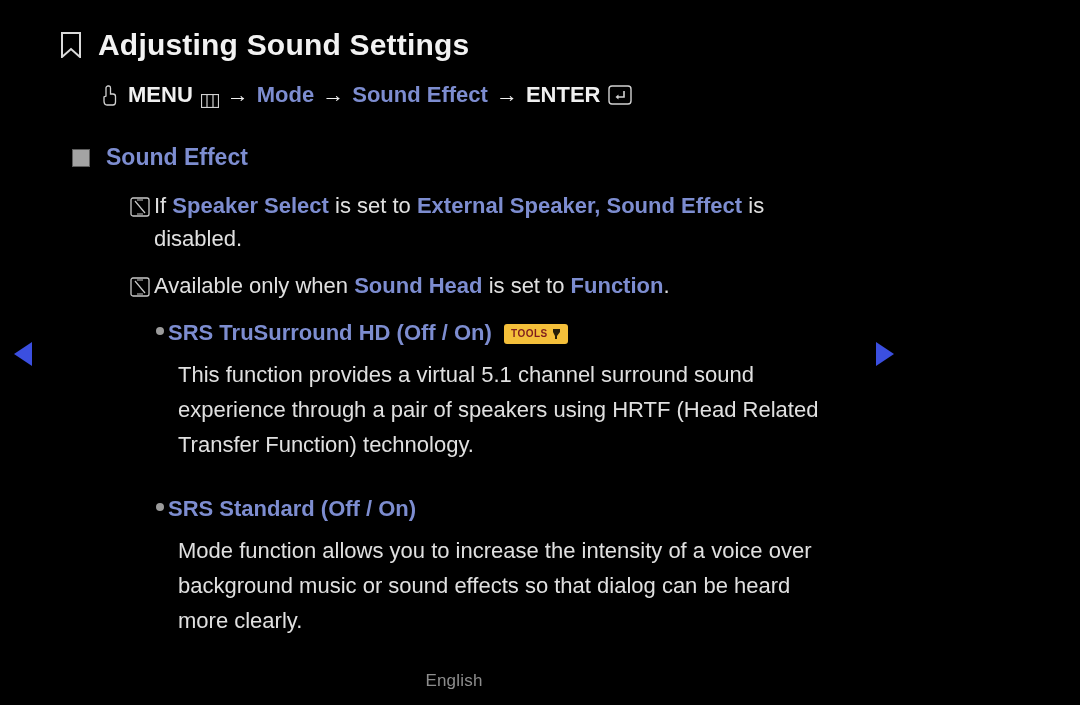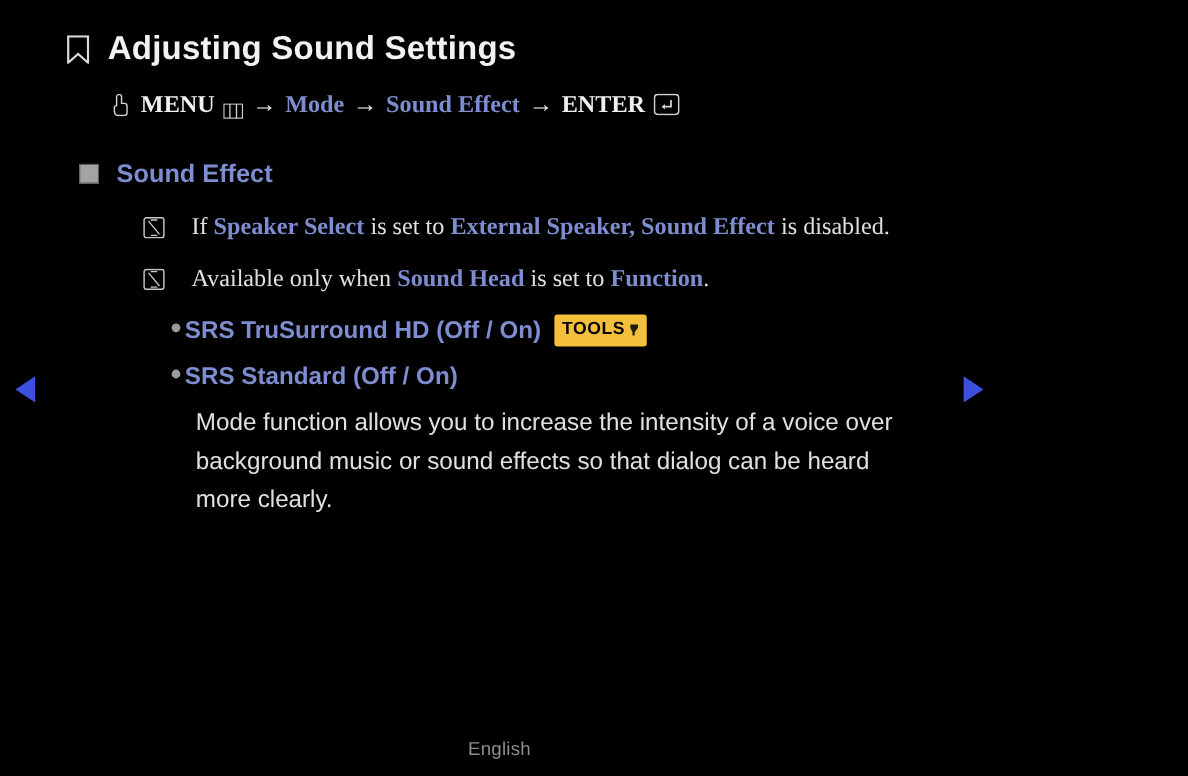--- a/index.html
+++ b/index.html
@@ -42,21 +42,20 @@
   
   .breadcrumb-row {
     display: flex;
     align-items: center;
     gap: 8px;
     flex-wrap: wrap;
     font-size: 22px;
     font-weight: 600;
     margin-left: 40px;
     margin-bottom: 36px;
-    font-family: Liberation Serif, serif;
   }
   .breadcrumb-row .wht { color: #f0f0f0; }
   .breadcrumb-row .blu { color: #7d8dd0; }
   .icon-small { width: 20px; height: 22px; display: inline-block; vertical-align: middle; }
   .icon-menu  { width: 18px; height: 14px; display: inline-block; }
   .icon-enter { width: 24px; height: 20px; display: inline-block; }
 
   
   .section-row {
     display: flex;
@@ -76,28 +75,27 @@
   .section-title {
     font-size: 23px;
     font-weight: 600;
     color: #7d8dd0;
   }
 
   
   .note-row {
     display: flex;
     align-items: flex-start;
-    gap: 24px;
+    gap: 4px;
     margin-left: 70px;
     font-size: 22px;
     line-height: 1.5;
     margin-bottom: 14px;
     color: #e0e0e0;
     font-weight: 400;
-    font-family: Liberation Serif, serif;
   }
   .note-icon {
     width: 20px;
     height: 20px;
     flex-shrink: 0;
     margin-top: 4px;
   }
   .note-text .blu { color: #7d8dd0; font-weight: 600; }
 
   
@@ -121,22 +119,22 @@
   .bullet-heading {
     color: #7d8dd0;
     font-weight: 600;
     display: inline;
   }
   .tools-badge {
     display: inline-flex;
     align-items: center;
     gap: 3px;
     background: #f4bf3a;
-    color: #000000;
-    font-size: 16px;
+    color: #7f1d1d;
+    font-size: 10px;
     font-weight: 700;
     letter-spacing: 0.5px;
     padding: 2px 5px 2px 7px;
     border-radius: 3px;
     margin-left: 6px;
     vertical-align: 3px;
   }
   .tools-badge svg { width: 12px; height: 12px; }
   .bullet-body {
     color: #e0e0e0;
@@ -258,20 +256,21 @@
     <span>
       <span class="bullet-heading">SRS TruSurround HD (Off / On)</span>
       <span class="tools-badge">
         <span>TOOLS</span>
         <svg viewBox="0 0 12 12">
           <path d="M2 1 H9 V4 L6 8 V11 H4 V8 L2 4 Z" fill="#000" opacity="0.85"></path>
         </svg>
       </span>
     </span>
   </div>
+  <div class="bullet-body">This function provides a virtual 5.1 channel surround sound experience through a pair of speakers using HRTF (Head Related Transfer Function) technology.</div>
 
   <div class="bullet-row">
     <span class="dot-bullet"></span>
     <span class="bullet-heading">SRS Standard (Off / On)</span>
   </div>
   <div class="bullet-body">Mode function allows you to increase the intensity of a voice over background music or sound effects so that dialog can be heard more clearly.</div>
 
   <div class="nav-arrow nav-left"></div>
   <div class="nav-arrow nav-right"></div>
 

